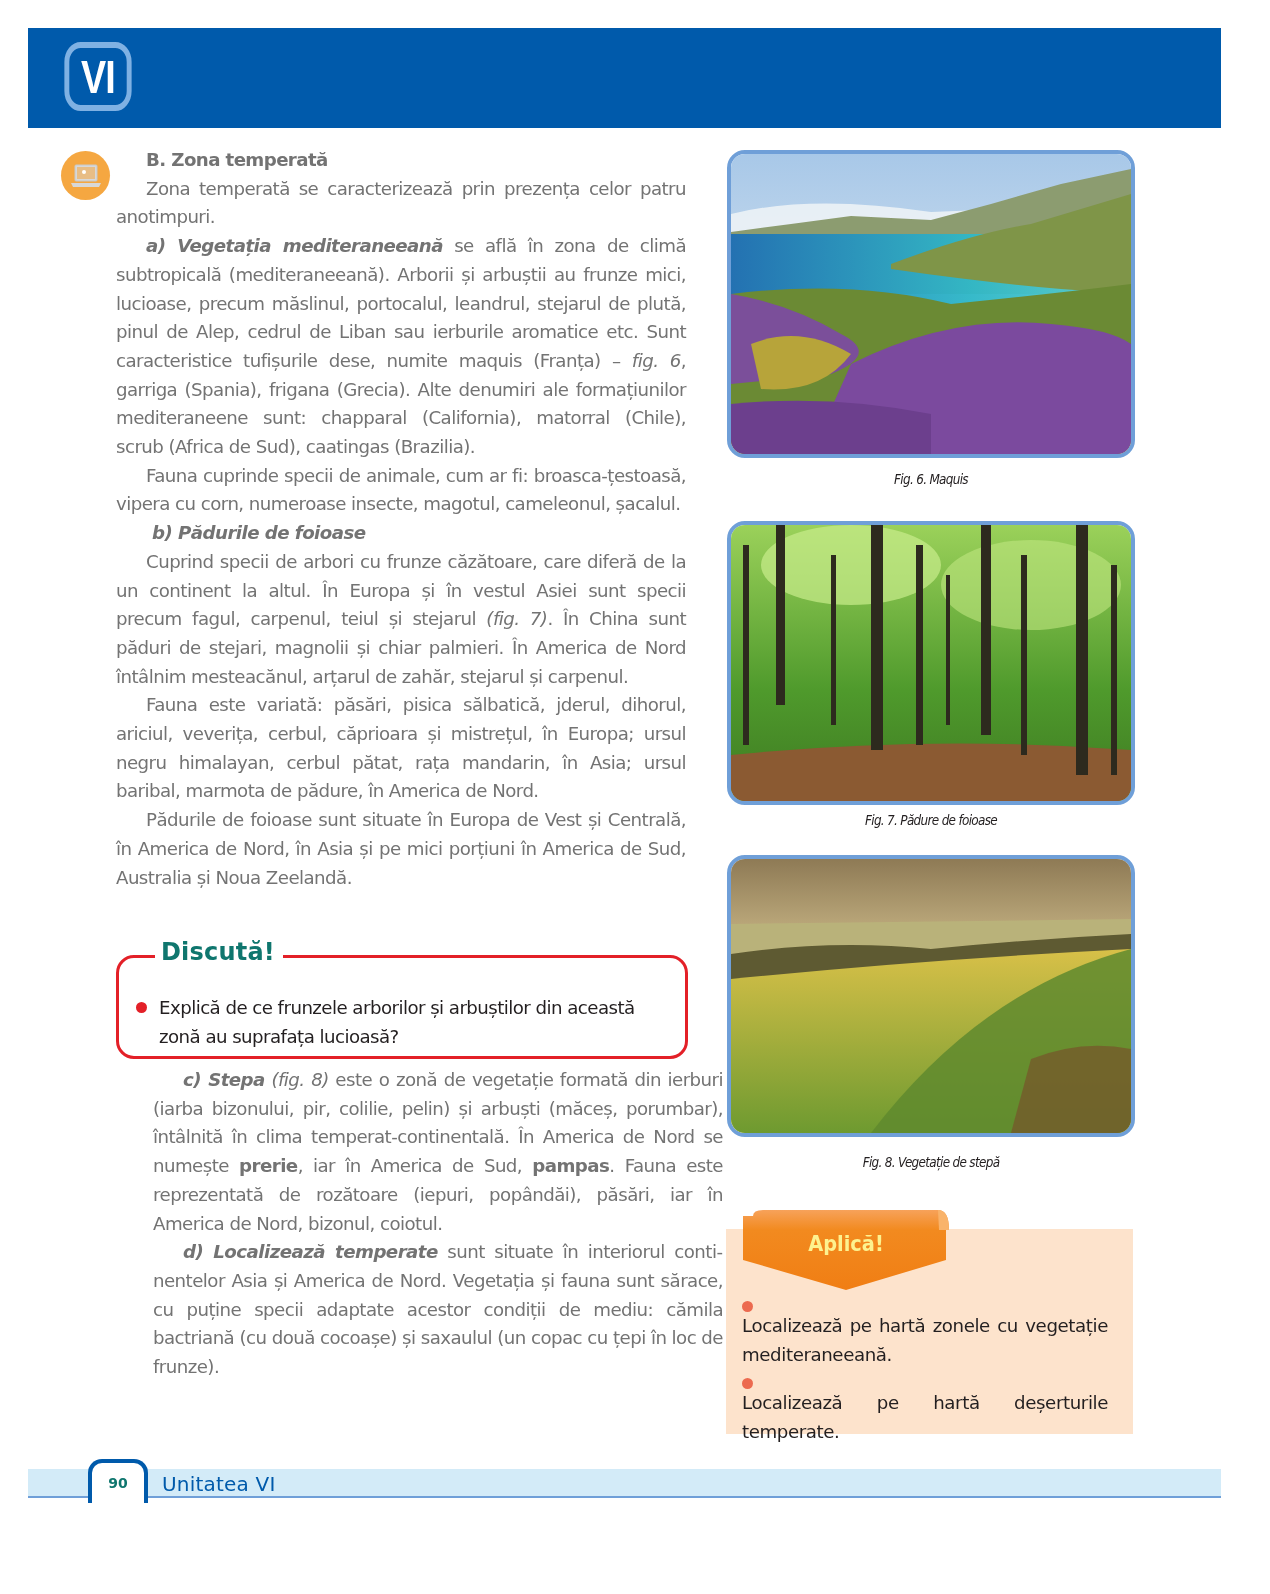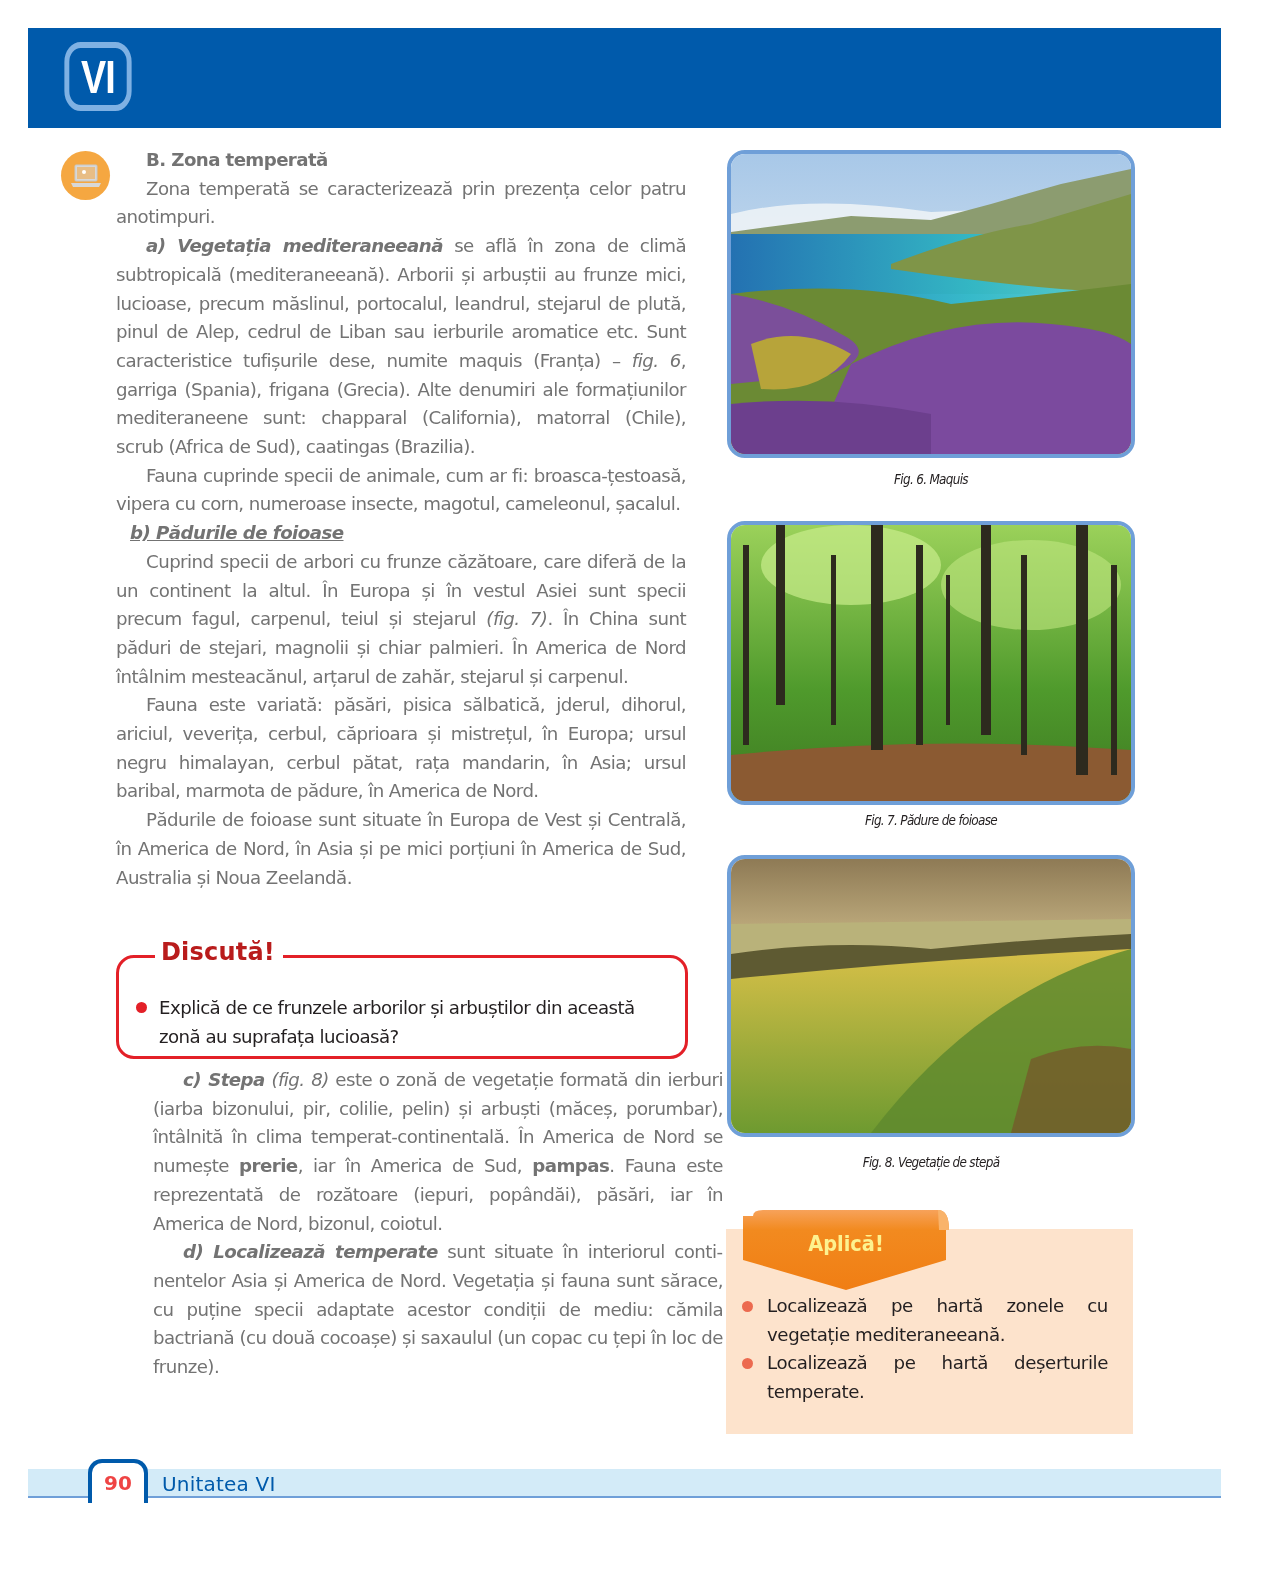--- a/index.html
+++ b/index.html
@@ -29,29 +29,29 @@
     font-family: "DejaVu Sans", sans-serif; font-size: 18.2px; line-height: 28.7px;
     color: #737373; letter-spacing: -0.55px;
   }
   .text-col p { margin: 0; text-align: justify; text-indent: 30px; }
   .section-title {
     font-weight: bold; margin: 0 0 0 30px; font-size: 18.2px; letter-spacing: -0.6px;
   }
   .bi { font-weight: bold; font-style: italic; }
   .it { font-style: italic; }
   .b { font-weight: bold; }
-  .sub-title { margin: 0 0 0 14px; text-decoration: underline; }
+  .sub-title { margin: 0 0 0 36px; }
 
   .discuss-box {
     position: absolute; left: 116px; top: 955px; width: 566px; height: 98px;
     border: 3px solid #e32028; border-radius: 18px;
   }
   .discuss-title {
     position: absolute; left: 155px; top: 938px; background: #fff; padding: 0 8px 0 6px;
-    color: #b91c1c; font-family: "DejaVu Sans", sans-serif; font-weight: bold; font-size: 24px;
+    color: #0f766e; font-family: "DejaVu Sans", sans-serif; font-weight: bold; font-size: 24px;
     letter-spacing: 0.2px;
   }
   .discuss-item {
     position: absolute; left: 136px; top: 994px; width: 540px;
     font-family: "DejaVu Sans", sans-serif; font-size: 18.2px; line-height: 28.7px;
     letter-spacing: -0.55px; display: flex;
   }
   .bullet-red {
     width: 11px; height: 11px; border-radius: 50%; background: #e32028;
     flex: 0 0 11px; margin-top: 8px; margin-right: 12px;
@@ -81,36 +81,36 @@
   }
   .apply-title {
     position: absolute; left: 743px; top: 1231px; width: 206px; text-align: center;
     color: #fdf28f; font-family: "DejaVu Sans", sans-serif; font-weight: bold; font-size: 22px;
     transform: scaleX(0.88);
   }
   .apply-list {
     position: absolute; left: 742px; top: 1292px; width: 366px;
     font-family: "DejaVu Sans", sans-serif; font-size: 18.2px; line-height: 28.7px; letter-spacing: -0.4px;
   }
-  .apply-item { display: flex; }
+  .apply-item { display: flex; flex-direction: column; }
   .apply-item span.t { text-align: justify; text-align-last: left; flex: 1; }
   .bullet-orange {
     width: 11px; height: 11px; border-radius: 50%; background: #ec6a4f;
     flex: 0 0 11px; margin-top: 9px; margin-right: 14px;
   }
 
   .footer-band {
     position: absolute; left: 28px; top: 1469px; width: 1193px; height: 27px;
     background: #d3ebf8; border-bottom: 2px solid #6f9fd8;
   }
   .page-badge {
     position: absolute; left: 88px; top: 1459px; width: 52px; height: 40px;
     border: 4px solid #005aab; border-bottom: none; border-radius: 14px 14px 0 0;
     background: #ffffff; display: flex; align-items: center; justify-content: center;
-    color: #ef4444; font-family: "DejaVu Sans", sans-serif; font-weight: bold; font-size: 20px;
+    color: #0f766e; font-family: "DejaVu Sans", sans-serif; font-weight: bold; font-size: 14px;
     transform-origin: center;
   }
   .footer-unit {
     position: absolute; left: 162px; top: 1472px; color: #005aab;
     font-family: "DejaVu Sans", sans-serif; font-size: 20px; letter-spacing: 0.2px;
   }
 </style>
 </head>
 <body>
 

